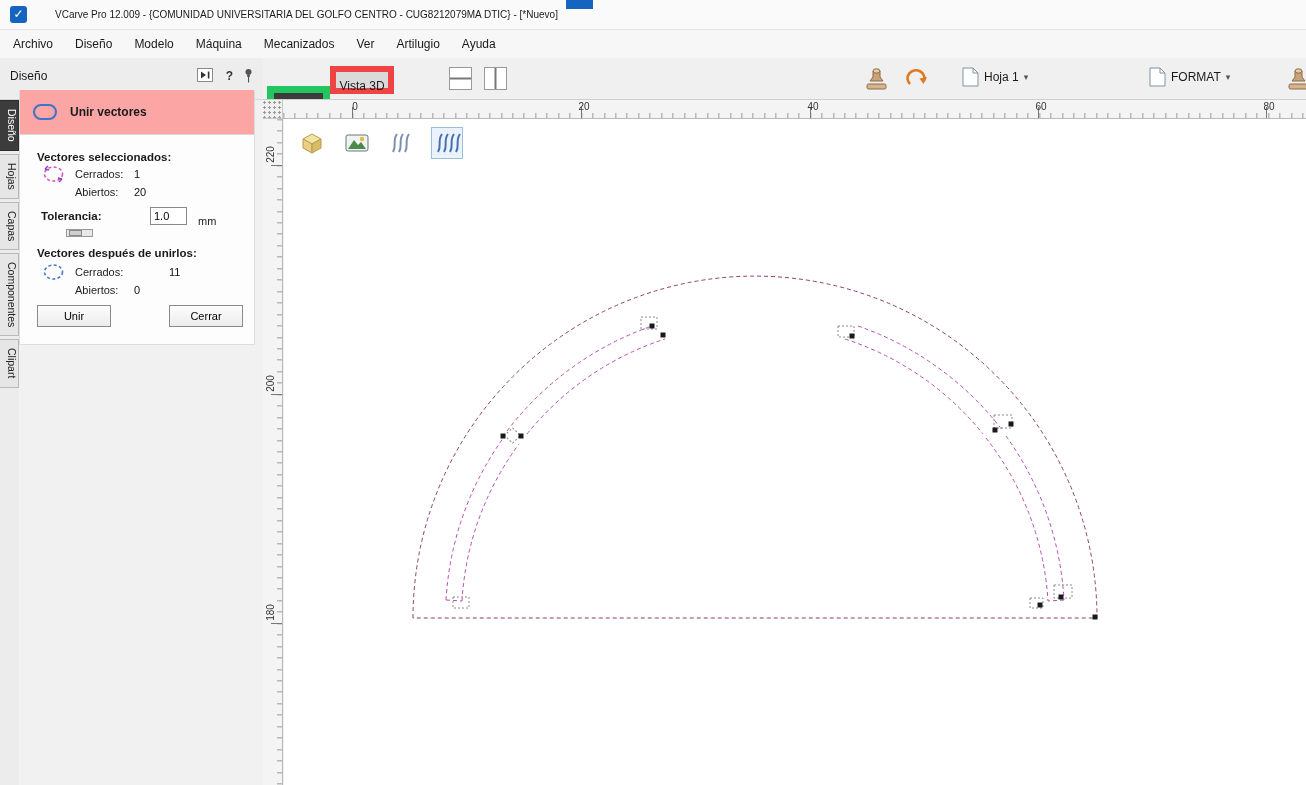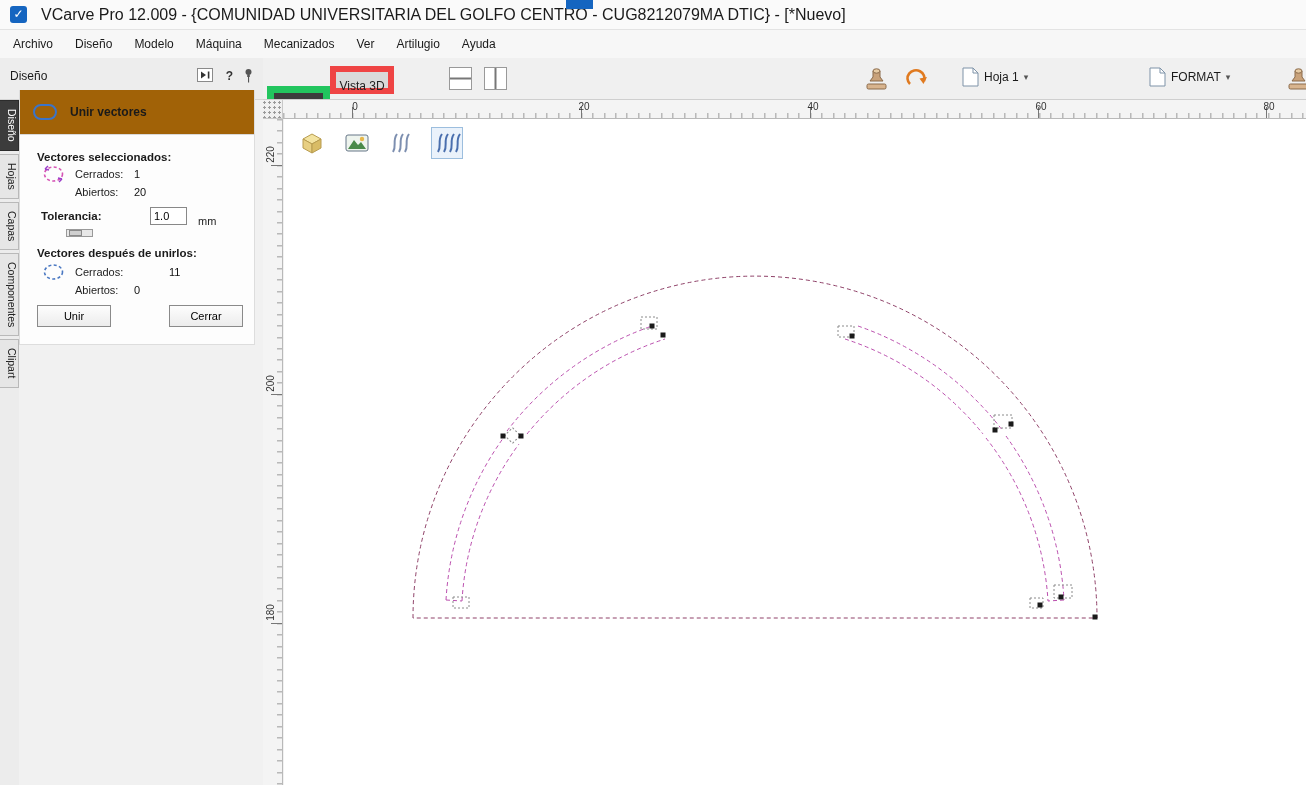--- a/index.html
+++ b/index.html
@@ -6,21 +6,21 @@
   html,body { width:1306px; height:785px; overflow:hidden; background:#f1f1f1;
               font-family:"Liberation Sans", sans-serif; color:#1a1a1a; }
   .abs { position:absolute; }
 
   
   .titlebar { position:absolute; left:0; top:0; width:1306px; height:30px;
               background:#fafafa; border-bottom:1px solid #e3e3e3;
               display:flex; align-items:center; padding-left:10px; }
   .app-logo { width:17px; height:17px; background:var(--app-blue); border-radius:3px;
               color:#fff; font-size:12px; line-height:17px; text-align:center; flex:0 0 auto; }
-  .title-text { margin-left:14px; font-size:16px; white-space:nowrap; }
+  .title-text { margin-left:28px; font-size:10px; white-space:nowrap; }
   .titlebar-artifact { position:absolute; left:566px; top:0; width:27px; height:9px;
                        background:var(--app-blue); }
 
   
   .menubar { position:absolute; left:0; top:30px; width:1306px; height:28px;
              background:#f7f7f7; display:flex; align-items:center; padding-left:2px; }
   .menu-item { font-size:12px; padding:4px 11px; cursor:default; }
 
   
   .panel-header { position:absolute; left:0; top:58px; width:263px; height:42px;
@@ -43,21 +43,21 @@
   .side-tabs { position:absolute; left:0; top:100px; width:19px; bottom:0; background:#ececec; }
   .side-tab { width:19px; border:1px solid #b9b9b9; border-left:none; background:#e6e6e6;
               writing-mode:vertical-rl; text-align:center; font-size:10.5px; color:#222;
               padding:8px 0; margin-bottom:3px; cursor:default; }
   .side-tab.active { background:var(--active-tab-bg); color:#fff; border-color:#2c2c2c; }
 
   
   .left-panel { position:absolute; left:19px; top:100px; width:244px; bottom:0; background:#f1f1f1; }
   .tool-pane { position:absolute; left:0; top:-10px; width:236px; height:255px;
                background:#fdfdfd; border:1px solid #ddd; border-top:none; }
-  .tool-head { height:45px; border-bottom:1px solid #d8d8d8; background:#a16207;
+  .tool-head { height:45px; border-bottom:1px solid #d8d8d8; background:#fca5a5;
                display:flex; align-items:center; padding-left:12px; gap:12px; }
   .tool-title { font-size:12px; font-weight:bold; }
   .sec-heading { font-size:11.5px; font-weight:bold; }
   .lbl { font-size:11px; color:#222; }
   .val { font-size:11px; color:#111; }
   .tol-input { position:absolute; left:130px; top:117px; width:37px; height:18px;
                border:1px solid #888; font-size:11px; padding:0 3px; background:#fff; }
   .mini-slider { position:absolute; left:46px; top:139px; width:27px; height:8px;
                  border:1px solid #999; background:#e8e8e8; }
   .mini-slider .handle { position:absolute; left:2px; top:0px; width:13px; height:6px;

